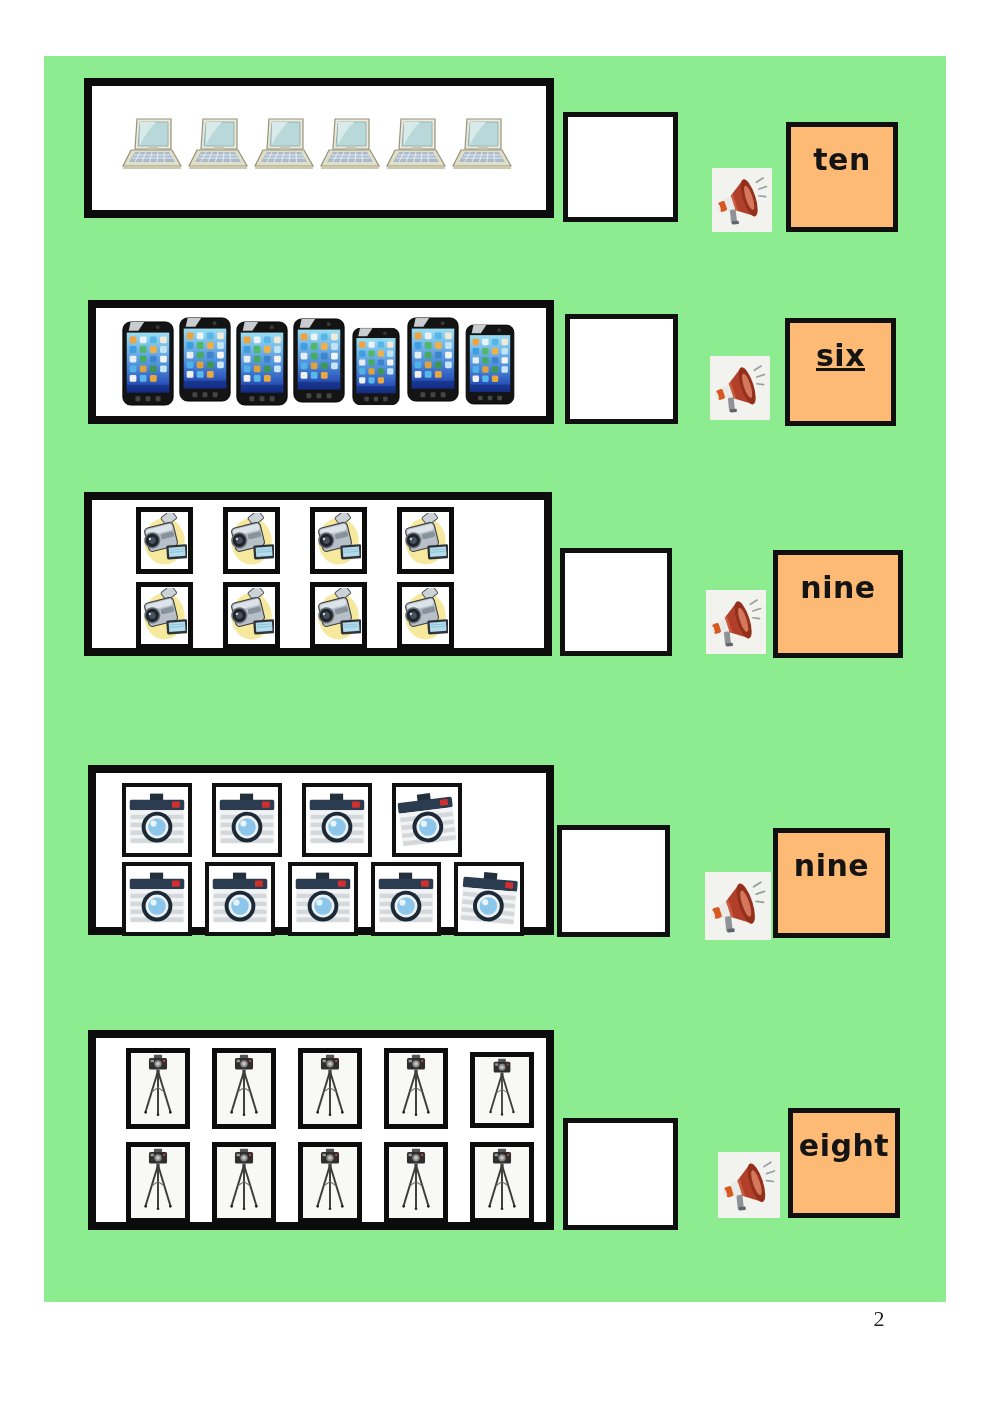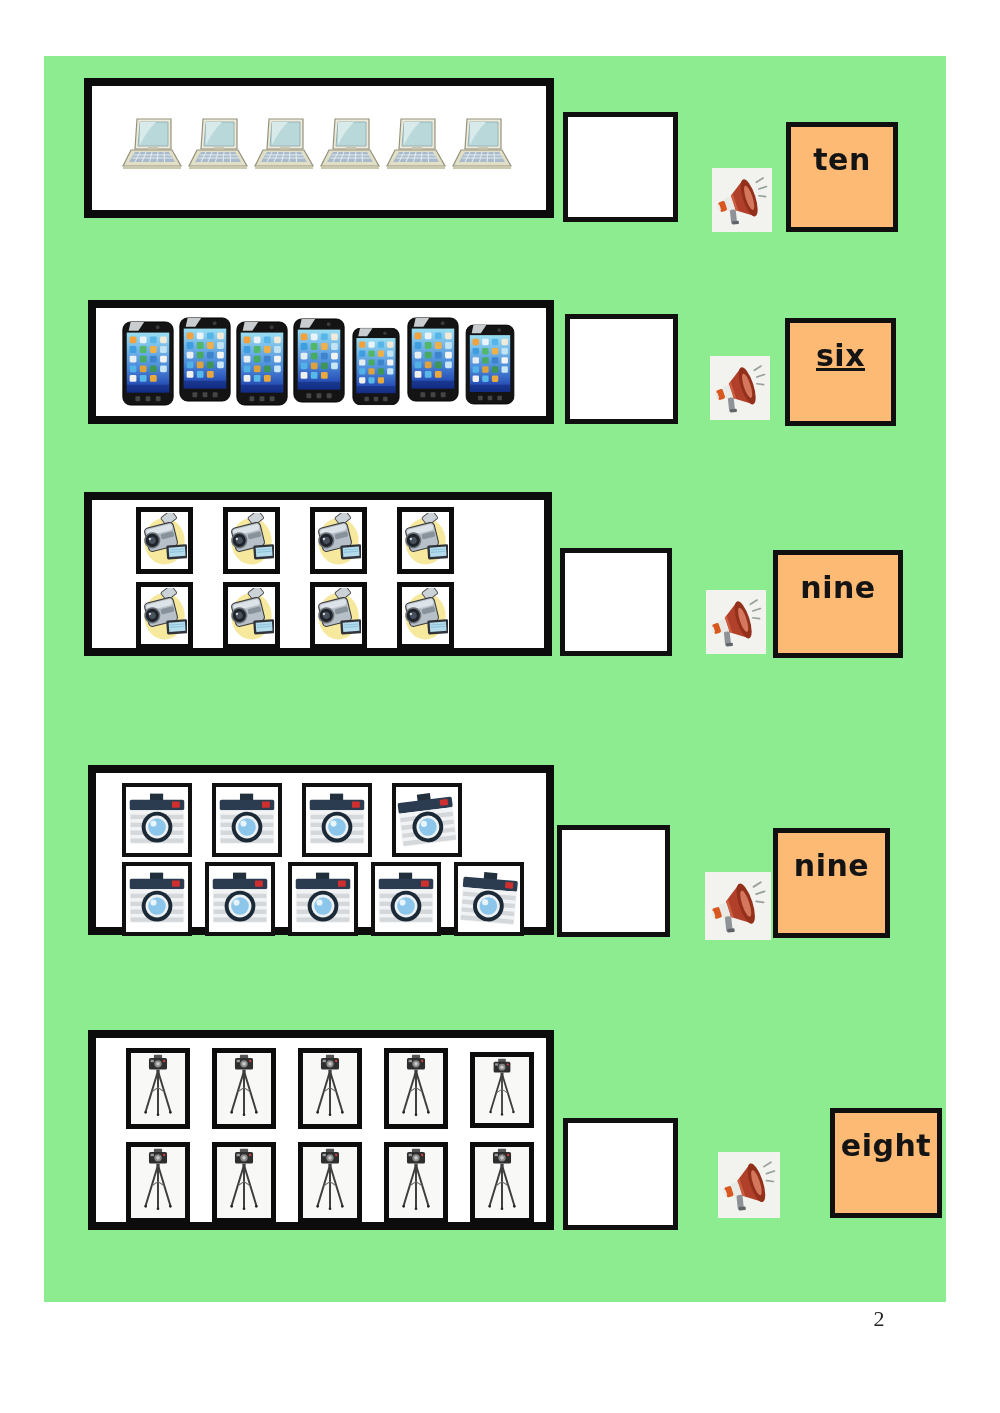--- a/index.html
+++ b/index.html
@@ -61,21 +61,21 @@
   .row5 .mega{left:718px;top:1152px;width:62px;height:66px;}
 
   
   .word{position:absolute;background:#fdba74;border:5px solid #101010;box-sizing:border-box;
         text-align:center;font-weight:bold;font-size:30px;color:#141414;
         padding-top:15px;letter-spacing:.5px;cursor:grab;}
   .row1 .word{left:786px;top:122px;width:112px;height:110px;}
   .row2 .word{left:785px;top:318px;width:111px;height:108px;text-decoration:underline;}
   .row3 .word{left:773px;top:550px;width:130px;height:108px;}
   .row4 .word{left:773px;top:828px;width:117px;height:110px;}
-  .row5 .word{left:830px;top:1108px;width:112px;height:110px;}
+  .row5 .word{left:788px;top:1108px;width:112px;height:110px;}
 
   .pagenum{position:absolute;left:864px;top:1306px;width:30px;text-align:center;
            font-family:"Liberation Serif",serif;font-size:22px;color:#222;}
   .defs{position:absolute;width:0;height:0;overflow:hidden;}
 </style>
 </head>
 <body>
 
 <svg class="defs" xmlns="http://www.w3.org/2000/svg" aria-hidden="true">
   <defs>

